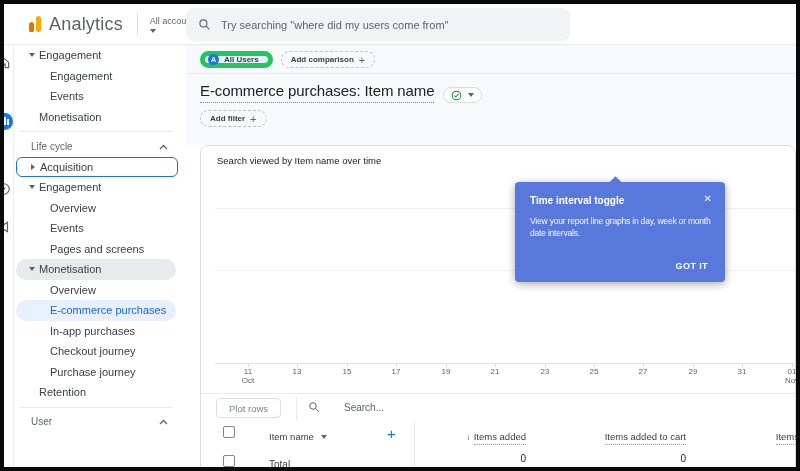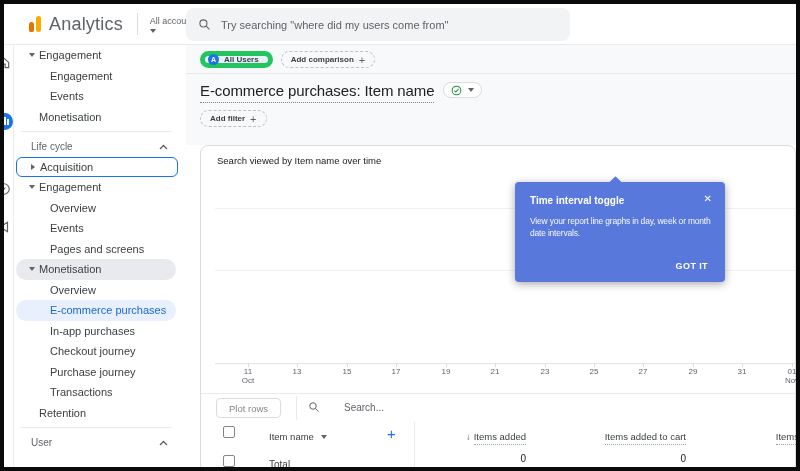--- a/index.html
+++ b/index.html
@@ -43,21 +43,21 @@
   
   .main { position:absolute; left:182px; top:41px; right:0; bottom:0; background:#fff; overflow:hidden; }
   .header-bg { position:absolute; left:0; top:0; right:0; height:100px; background:#f8f9fa; }
   .chips-divider { position:absolute; left:0; top:28px; right:0; height:1px; background:#e6e8ea; }
   .chips-row { position:absolute; left:14px; top:6px; display:flex; gap:8px; align-items:center; }
   .chip { height:17px; display:flex; align-items:center; border-radius:9px; font-size:8px; font-weight:bold; color:#3c4043; padding:0 9px; cursor:pointer; }
   .chip.users { background:#e8f0fe; border:5px solid #22c55e; padding-left:3px; }
   .chip.dashed { border:1px dashed #bdc1c6; background:transparent; }
   .avatarA { width:11px; height:11px; border-radius:50%; background:#1a73e8; color:#fff; font-size:7px; font-weight:bold; display:flex; align-items:center; justify-content:center; margin-right:5px; }
   .chip .plus { font-weight:normal; color:#5f6368; font-size:11px; margin-left:5px; }
-  .title-row { position:absolute; left:14px; top:37px; display:flex; align-items:flex-start; gap:9px; }
+  .title-row { position:absolute; left:14px; top:37px; display:flex; align-items:flex-end; gap:9px; }
   .page-title { font-size:15px; color:#202124; border-bottom:1px dotted #80868b; padding-bottom:3px; letter-spacing:-.1px; }
   .verify-pill { height:16px; border:1px solid #dadce0; border-radius:9px; background:#fff; display:flex; align-items:center; gap:6px; padding:0 7px; cursor:pointer; }
   .add-filter { position:absolute; left:14px; top:65px; }
 
   
   .card { position:absolute; left:14px; top:100px; width:calc(100% - 14px); height:330px; background:#fff; border:1px solid #dadce0; border-radius:8px; }
   .card-title { position:absolute; left:16px; top:9px; font-size:9.5px; color:#202124; }
   .gridline { position:absolute; left:14px; right:0; height:1px; background:#eff1f3; }
   .axis-line { position:absolute; left:14px; right:0; top:217px; height:1px; background:#e0e3e7; }
   .tick { position:absolute; top:221px; width:40px; margin-left:-20px; text-align:center; font-size:8px; color:#5f6368; line-height:9px; }
@@ -203,23 +203,20 @@
     </div>
     <div class="s-row sub">
       <span>In-app purchases</span>
     </div>
     <div class="s-row sub">
       <span>Checkout journey</span>
     </div>
     <div class="s-row sub">
       <span>Purchase journey</span>
     </div>
-    <div class="s-row sub">
-      <span>Transactions</span>
-    </div>
     <div class="s-row top">
       <span class="ar none"></span>
       <span>Retention</span>
     </div>
     <div class="s-div"></div>
     <div class="s-row header">
       <span>User</span>
       <span class="chev-up">
         <svg width="9" height="6" viewBox="0 0 9 6">
             <path d="M1 5 L4.5 1.5 L8 5" stroke="#5f6368" fill="none" stroke-width="1.3"></path>

